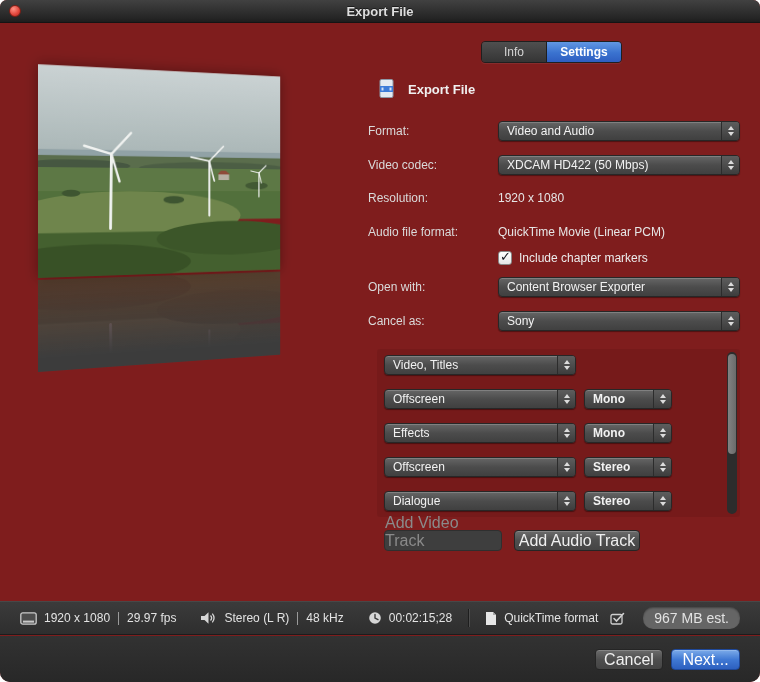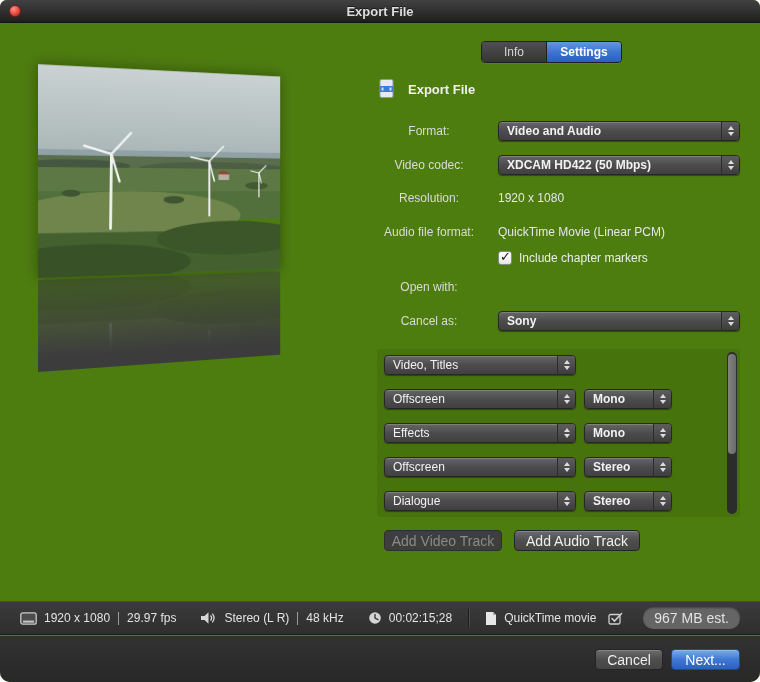--- a/index.html
+++ b/index.html
@@ -1,16 +1,16 @@
 <!DOCTYPE html>
 <html><head>
 <meta charset="utf-8">
 <style>
   html,body{margin:0;padding:0;background:#ffffff;}
-  .window{position:relative;width:760px;height:682px;background:#4d7c0f;
+  .window{position:relative;width:760px;height:682px;background:#7f1d1d;
     border-radius:7px 7px 10px 10px;overflow:hidden;
     font-family:"Liberation Sans","DejaVu Sans",sans-serif;color:#e8e8e8;}
   
   .titlebar{position:absolute;top:0;left:0;right:0;height:22px;
     background:linear-gradient(#414141,#262626 80%,#1d1d1d);
     border-bottom:1px solid #141414;display:flex;align-items:center;justify-content:center;}
   .titlebar .title{font-size:13px;font-weight:bold;color:#dedede;text-shadow:0 -1px 0 rgba(0,0,0,.5);}
   .close-btn{position:absolute;left:9px;top:5px;width:12px;height:12px;border-radius:50%;box-sizing:border-box;
     background:radial-gradient(circle at 35% 30%,#ff9184,#e0443a 60%,#a82d24);border:1px solid #7e1f17;}
   
@@ -24,50 +24,50 @@
   .persp{transform:rotateY(20deg);transform-origin:0 50%;width:282px;}
   .scene-svg{display:block;width:282px;height:214px;box-shadow:0 0 14px rgba(0,0,0,.35);}
   .reflect{position:relative;width:282px;height:92px;overflow:hidden;margin-top:2px;}
   .reflect .scene-svg{position:absolute;top:0;left:0;transform:scaleY(-1);opacity:.5;box-shadow:none;}
   .reflect .fade{position:absolute;inset:0;background:linear-gradient(to bottom,rgba(60,60,60,.3),#3c3c3c 85%);}
   
   .form{position:absolute;left:368px;top:76px;width:372px;height:270px;}
   .heading{position:absolute;left:8px;top:2px;display:flex;align-items:center;gap:10px;}
   .heading .htxt{font-size:13px;font-weight:bold;color:#f0f0f0;}
   .frow{position:absolute;left:0;width:372px;height:20px;display:flex;align-items:center;}
-  .flabel{width:122px;margin-right:8px;text-align:center;font-size:12px;color:#dadada;flex:none;}
+  .flabel{width:122px;margin-right:8px;text-align:left;font-size:12px;color:#dadada;flex:none;}
   .fstatic{font-size:12px;color:#e6e6e6;}
   
   .popup{height:20px;box-sizing:border-box;border:1px solid #272727;border-radius:4px;
     background:linear-gradient(#666666,#4c4c4c 50%,#404040);
     box-shadow:inset 0 1px 0 rgba(255,255,255,.18),0 1px 1px rgba(0,0,0,.4);
     display:flex;align-items:center;overflow:hidden;}
   .popup .pv{flex:1;padding:0 8px;font-size:12px;color:#f2f2f2;white-space:nowrap;overflow:hidden;}
   .popup .arr{width:17px;align-self:stretch;border-left:1px solid #2c2c2c;
     background:linear-gradient(#5d5d5d,#3d3d3d);display:flex;flex-direction:column;align-items:center;justify-content:center;gap:2px;}
   .tri{width:0;height:0;border-left:3.5px solid transparent;border-right:3.5px solid transparent;}
   .tri.up{border-bottom:4.5px solid #dcdcdc;}
   .tri.down{border-top:4.5px solid #dcdcdc;}
-  .frow .popup{flex:1;font-weight:bold;}
+  .frow .popup{flex:1;}
   
   .cb{width:14px;height:14px;border-radius:3px;box-sizing:border-box;position:relative;flex:none;
     background:linear-gradient(#ffffff,#e6e6e6);border:1px solid #8a8a8a;}
   .cb .mark{position:absolute;left:1px;top:-3px;font-size:13px;font-weight:bold;color:#15151d;}
   .cblabel{margin-left:7px;font-size:12px;color:#ececec;}
   
   .rolespanel{position:absolute;left:377px;top:349px;width:363px;height:168px;
     background:rgba(0,0,0,.07);border-radius:3px;}
   .rp-track{position:absolute;left:7px;width:192px;}
   .rp-chan{position:absolute;left:207px;width:88px;font-weight:bold;}
   .sbtrack{position:absolute;right:3px;top:3px;width:10px;height:162px;background:#2c2c2c;border-radius:5px;}
   .sbthumb{position:absolute;left:1px;top:2px;width:8px;height:100px;border-radius:4px;
     background:linear-gradient(90deg,#828282,#6a6a6a);}
   
   .btn{position:absolute;height:21px;border-radius:4px;border:1px solid #252525;box-sizing:border-box;
-    display:flex;align-items:center;justify-content:center;font-size:14px;color:#efefef;
+    display:flex;align-items:flex-end;justify-content:center;font-size:16px;color:#efefef;
     background:linear-gradient(#6c6c6c,#4e4e4e 50%,#454545);box-shadow:inset 0 1px 0 rgba(255,255,255,.18);}
   .btn.disabled{background:#3e3e3e;color:#8a8a8a;box-shadow:none;border-color:#2f2f2f;}
   .btn.primary{background:linear-gradient(#7cabe9,#4079d4 50%,#2d60bf);border-color:#1e489a;color:#ffffff;}
   
   .statusbar{position:absolute;left:0;right:0;top:601px;height:34px;box-sizing:border-box;
     background:linear-gradient(#3b3b3b,#2e2e2e);border-top:1px solid #484848;border-bottom:1px solid #1c1c1c;
     display:flex;align-items:center;padding:0 20px;font-size:12px;color:#e3e3e3;}
   .sbicon{margin-right:7px;flex:none;}
   .vdiv{width:1px;height:13px;background:#9a9a9a;margin:0 8px;flex:none;}
   .sep{width:1px;height:18px;background:#1e1e1e;box-shadow:1px 0 0 #4d4d4d;margin:0 16px;flex:none;}
@@ -198,20 +198,27 @@
 
     <div class="frow" style="top:172px;padding-left:130px;box-sizing:border-box">
       <span class="cb">
         <span class="mark">✓</span>
       </span>
       <span class="cblabel">Include chapter markers</span>
     </div>
 
     <div class="frow" style="top:201px">
       <span class="flabel">Open with:</span>
+      <div class="popup">
+        <span class="pv">Content Browser Exporter</span>
+        <span class="arr">
+            <span class="tri up"></span>
+            <span class="tri down"></span>
+          </span>
+      </div>
     </div>
 
     <div class="frow" style="top:235px">
       <span class="flabel">Cancel as:</span>
       <div class="popup">
         <span class="pv">Sony</span>
         <span class="arr">
             <span class="tri up"></span>
             <span class="tri down"></span>
           </span>
@@ -326,21 +333,21 @@
       <path d="M7 3.4 L7 7 L10 8.6" stroke="#3a3a3a" stroke-width="1.4" fill="none" stroke-linecap="round"></path>
     </svg>
     <span>00:02:15;28</span>
 
     <span class="sep"></span>
 
     <svg class="sbicon" width="12" height="15" viewBox="0 0 12 15">
       <path d="M1 1 L8 1 L11 4 L11 14 L1 14 Z" fill="#e6e6e6"></path>
       <path d="M8 1 L8 4 L11 4 Z" fill="#a8a8a8"></path>
     </svg>
-    <span>QuickTime movie</span>
+    <span>QuickTime format</span>
 
     <span style="width:12px"></span>
     <svg class="sbicon" width="15" height="13" viewBox="0 0 15 13">
       <rect x="1" y="2.5" width="11" height="9.5" rx="1.5" fill="none" stroke="#cfcfcf" stroke-width="1.3"></rect>
       <path d="M4 6.5 L6.5 9 L13.5 1.5" stroke="#cfcfcf" stroke-width="1.6" fill="none" stroke-linecap="round"></path>
     </svg>
 
     <span class="pill">967 MB est.</span>
   </div>
 

